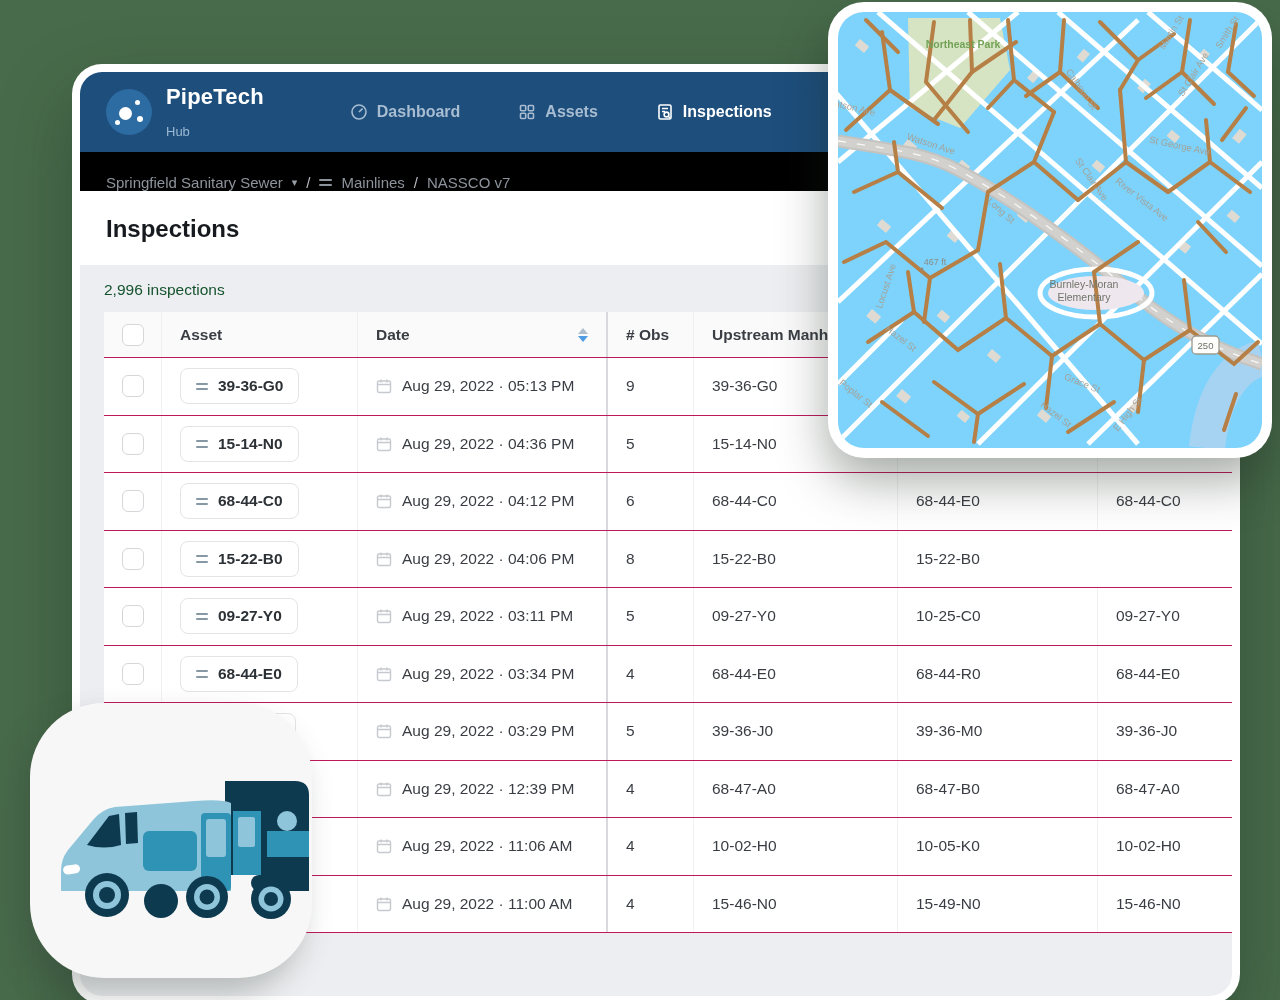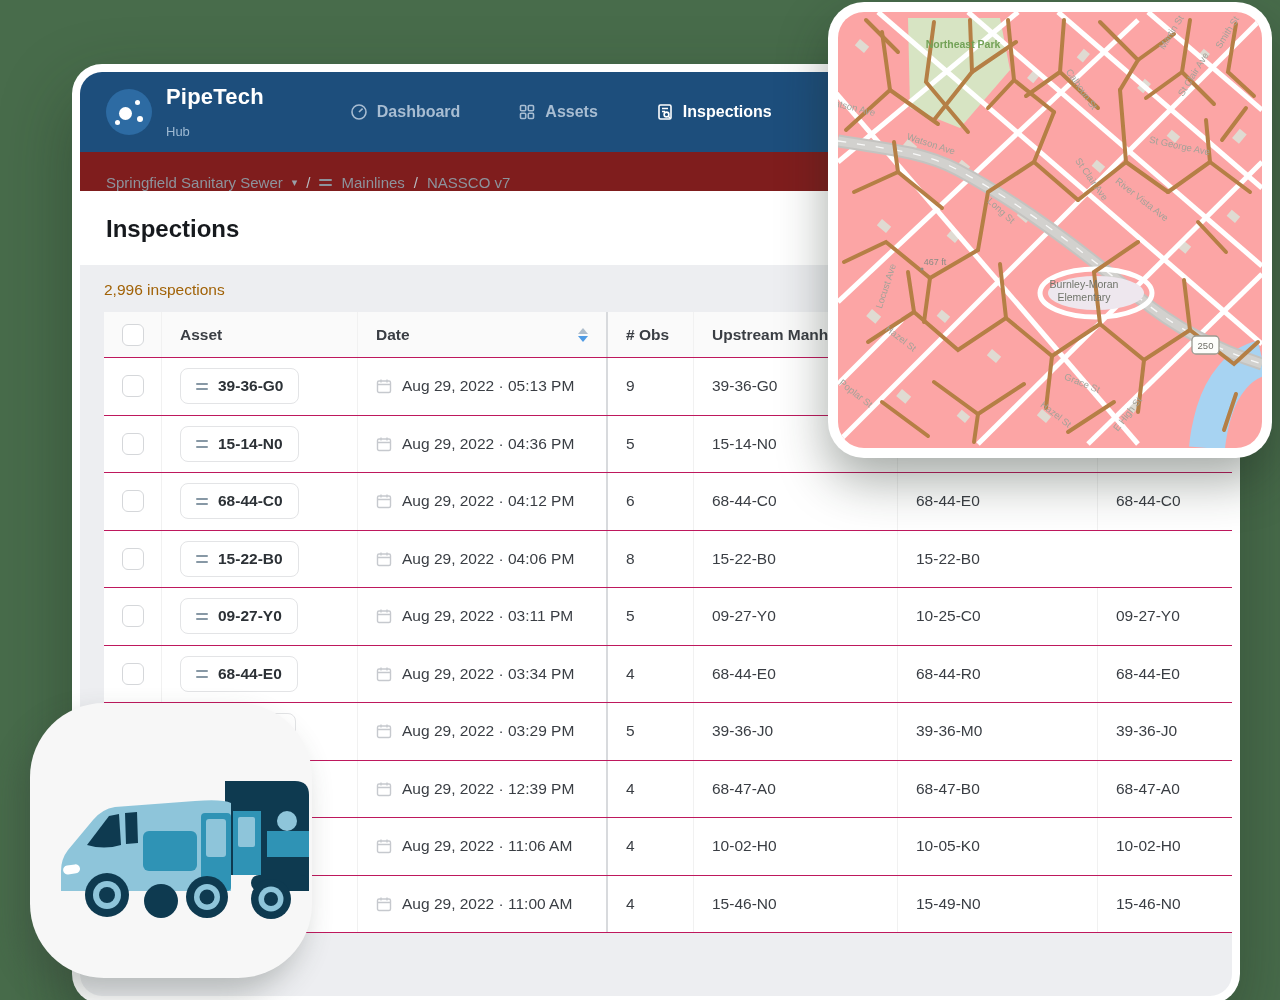--- a/index.html
+++ b/index.html
@@ -18,30 +18,30 @@
   .logo i{position:absolute;border-radius:50%;background:#fff;}
   .brand{margin-left:14px;line-height:1;}
   .brand .nm{color:#fff;font-size:22px;font-weight:700;letter-spacing:.2px;}
   .brand .sb{color:#9db9d2;font-size:13px;margin-top:17px;}
   .nav{display:flex;gap:58px;margin-left:86px;}
   .nav-item{display:flex;align-items:center;gap:9px;color:#a8bdd2;font-size:16px;font-weight:600;cursor:pointer;}
   .nav-item.active{color:#fff;}
   .nav-item svg{width:18px;height:18px;stroke:currentColor;fill:none;stroke-width:1.6;}
 
   
-  .crumbs{padding:22px 26px 0;display:flex;align-items:center;gap:9px;font-size:15px;color:#8d939c;background:#7f1d1d;}
+  .crumbs{padding:22px 26px 0;display:flex;align-items:center;gap:9px;font-size:15px;color:#8d939c;background:#000000;}
   .crumbs .sep{color:#b9bdc3;}
   .crumbs .chev{font-size:11px;color:#9aa0a8;}
   .crumbs .mlicon{display:inline-block;width:13px;}
   .crumbs .mlicon i{display:block;height:2px;background:#8d939c;margin:3px 0;border-radius:1px;}
   .page-title{padding:24px 26px 22px;font-size:24px;font-weight:700;color:#16191d;background:#fff;}
 
   
   .content{flex:1;background:#edeef1;padding-left:24px;overflow:hidden;}
-  .count-link{padding:16px 0 13px;font-size:15.5px;color:#a16207;cursor:pointer;width:fit-content;}
+  .count-link{padding:16px 0 13px;font-size:15.5px;color:#14532d;cursor:pointer;width:fit-content;}
 
   
   .table{background:#fff;}
   .tr{display:grid;grid-template-columns:58px 196px 250px 86px 204px 200px 1fr;
      align-items:center;background:#fff;border-bottom:1px solid #be185d;height:57.5px;}
   .tr.thead{height:46px;background:#fafafa;font-weight:700;color:#3c4147;font-size:15px;}
   .td{height:100%;display:flex;align-items:center;border-right:1px solid #f1f1f1;padding-left:18px;
       font-size:15.5px;color:#3a3e44;}
   .td:last-child{border-right:none;}
   .td-check{justify-content:center;padding-left:0;}
@@ -53,21 +53,21 @@
   .chip .eq i{display:block;height:2px;background:#8798a5;margin:3.5px 0;border-radius:1px;}
   .cal{width:16px;height:16px;margin-right:10px;flex:none;}
   .cal svg{width:16px;height:16px;stroke:#c6c9ce;fill:none;stroke-width:1.4;}
   .sorter{position:absolute;right:18px;display:flex;flex-direction:column;gap:2px;cursor:pointer;}
   .sorter .up{width:0;height:0;border-left:5px solid transparent;border-right:5px solid transparent;border-bottom:6px solid #aebdcb;}
   .sorter .dn{width:0;height:0;border-left:5px solid transparent;border-right:5px solid transparent;border-top:6px solid #4f9be4;}
 
   
   .map-card{position:absolute;left:828px;top:2px;width:444px;height:456px;background:#fff;
     border-radius:36px;box-shadow:0 22px 50px rgba(30,42,32,.4);padding:10px;z-index:40;}
-  .map{width:100%;height:100%;border-radius:26px;overflow:hidden;background:#fca5a5;}
+  .map{width:100%;height:100%;border-radius:26px;overflow:hidden;background:#7dd3fc;}
   .map svg{display:block;}
   .mlabel{fill:#a3a299;font-size:9.5px;font-family:"Liberation Sans",sans-serif;}
   .mlabel-green{fill:#73a257;font-size:10.5px;font-weight:bold;}
   .mlabel-school{fill:#70746a;font-size:10.5px;}
   .mlabel-scale{fill:#8b8b84;font-size:9px;}
 
   
   .van-card{position:absolute;left:30px;top:703px;width:282px;height:275px;background:#f7f7f7;
     border-radius:74px;box-shadow:-10px 16px 30px rgba(55,65,58,.30);z-index:30;}
   .van{position:absolute;left:55px;top:773px;width:256px;height:155px;z-index:31;}

